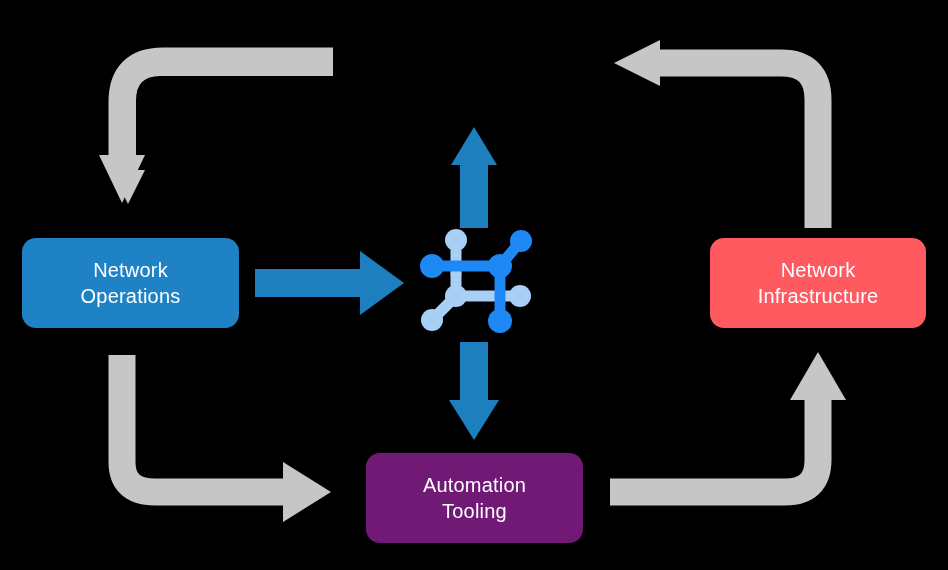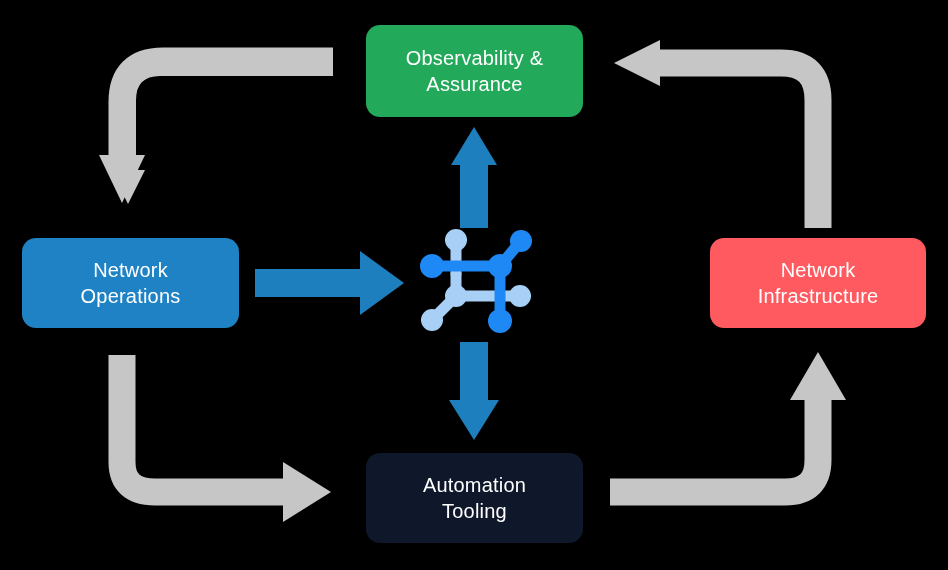--- a/index.html
+++ b/index.html
@@ -134,25 +134,23 @@
     </g>
 
     <g fill="#1E88F5">
       <circle cx="14" cy="48" r="12"></circle>
       <circle cx="82" cy="48" r="12"></circle>
       <circle cx="103" cy="23" r="11"></circle>
       <circle cx="82" cy="103" r="12"></circle>
     </g>
   </svg>
 
-  <div class="node-box" id="box-observability" style="background:#22A95A">Observability &amp;
-Assurance</div>
 
   <div class="node-box" id="box-operations" style="background:#1E82C4">Network
 Operations</div>
 
   <div class="node-box" id="box-infrastructure" style="background:#FF5A5F">Network
 Infrastructure</div>
 
-  <div class="node-box" id="box-automation" style="background:#0f172a">Automation
+  <div class="node-box" id="box-automation" style="background:#701a75">Automation
 Tooling</div>
 
 </div>
 
 </body></html>

